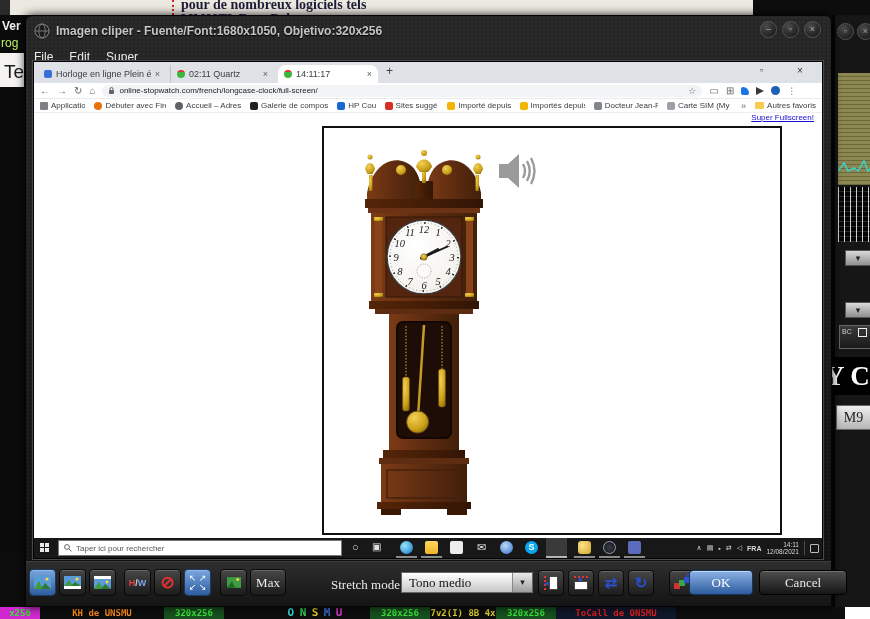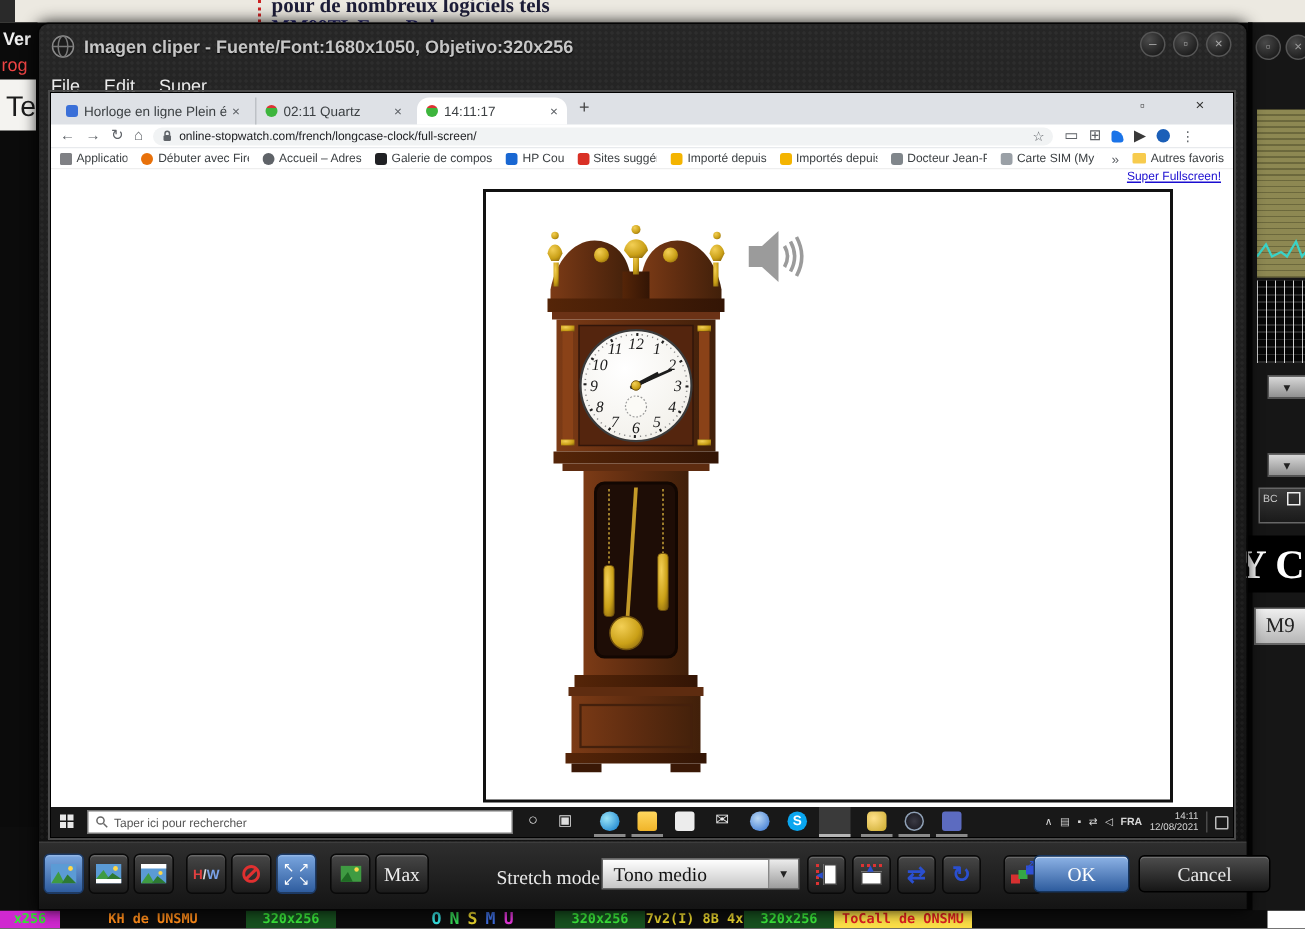--- a/index.html
+++ b/index.html
@@ -1,30 +1,30 @@
 <!DOCTYPE html>
 <html><head>
 <meta charset="utf-8">
 <style>
   * { margin:0; padding:0; box-sizing:border-box; }
   body { background:#444; }
   #canvas { position:relative; width:870px; height:619px; overflow:hidden;
             background:#0d0d0d; font-family:"Liberation Sans", sans-serif; }
 
   
-  .bg-top { position:absolute; left:0; top:0; width:870px; height:15px; background:#ece9e1; overflow:hidden; }
+  .bg-top { position:absolute; left:0; top:0; width:753px; height:15px; background:#ece9e1; overflow:hidden; }
   .bg-top .dark-corner { position:absolute; left:0; top:0; width:10px; height:15px; background:#2a2a2a; }
   .bg-line1 { position:absolute; left:181px; top:-3px; font-family:"Liberation Serif",serif;
               font-weight:bold; font-size:14px; color:#1d1d38; white-space:nowrap; }
   .bg-line2 { position:absolute; left:181px; top:10px; font-family:"Liberation Serif",serif;
               font-weight:bold; font-size:13px; color:#21216e; white-space:nowrap; }
   .bg-redline { position:absolute; left:172px; top:0; height:15px; width:0; border-left:2px dotted #c22; }
   .bg-left { position:absolute; left:0; top:15px; width:25px; height:536px; background:#0b0b0b; }
   .frag-ver { position:absolute; left:2px; top:4px; color:#f0f0f0; font-size:12px; font-weight:bold; }
-  .frag-rog { position:absolute; left:1px; top:21px; color:#ef4444; font-size:12px; }
+  .frag-rog { position:absolute; left:1px; top:21px; color:#bef264; font-size:12px; }
   .bg-left .white-box { position:absolute; left:0; top:38px; width:24px; height:34px; background:#f4f3f0; }
   .frag-te { position:absolute; left:4px; top:8px; color:#1c1c1c; font-size:19px; }
 
   
   .bg-right { position:absolute; left:832px; top:15px; width:38px; height:592px; background:#161616; border-left:3px solid #050505; }
   .bgr-ctrl { position:absolute; top:8px; width:17px; height:17px; border-radius:50%;
               background:radial-gradient(circle at 35% 30%, #4a4a4a, #101010); border:1px solid #555;
               color:#999; font-size:9px; line-height:15px; text-align:center; }
   .bgr-graph { position:absolute; left:3px; top:58px; width:35px; height:112px; background:#8d8852;
                background-image:repeating-linear-gradient(0deg, rgba(45,45,20,.35) 0 1px, transparent 1px 4px); }
@@ -239,21 +239,21 @@
     <span class="seg seg-letters" style="width: 110px; background-color: rgb(13, 13, 13);">
       <span style="color: rgb(53, 220, 220);">O</span>
       <span style="color: rgb(53, 212, 85);">N</span>
       <span style="color: rgb(230, 210, 46);">S</span>
       <span style="color: rgb(63, 111, 224);">M</span>
       <span style="color: rgb(224, 54, 216);">U</span>
     </span>
     <span class="seg" style="width: 60px; color: rgb(58, 230, 58); background-color: rgb(23, 80, 31);">320x256</span>
     <span class="seg" style="width: 66px; color: rgb(230, 210, 46); background-color: rgb(13, 13, 13);">7v2(I) 8B 4x</span>
     <span class="seg" style="width: 60px; color: rgb(58, 230, 58); background-color: rgb(23, 80, 31);">320x256</span>
-    <span class="seg" style="width: 92px; color: rgb(224, 32, 32); background-color: #fde047;">ToCall de ONSMU</span>
+    <span class="seg" style="width: 120px; color: rgb(224, 32, 32); background-color: #0f172a;">ToCall de ONSMU</span>
     <span class="strip-white"></span>
   </div>
 
   <div class="dialog">
 
     <div class="titlebar">
       <span class="app-icon">
         <svg width="16" height="16">
             <circle cx="8" cy="8" r="7" fill="#1c1c1c" stroke="#8a8a8a"></circle>
         <ellipse cx="8" cy="8" rx="3.2" ry="7" fill="none" stroke="#777"></ellipse>

